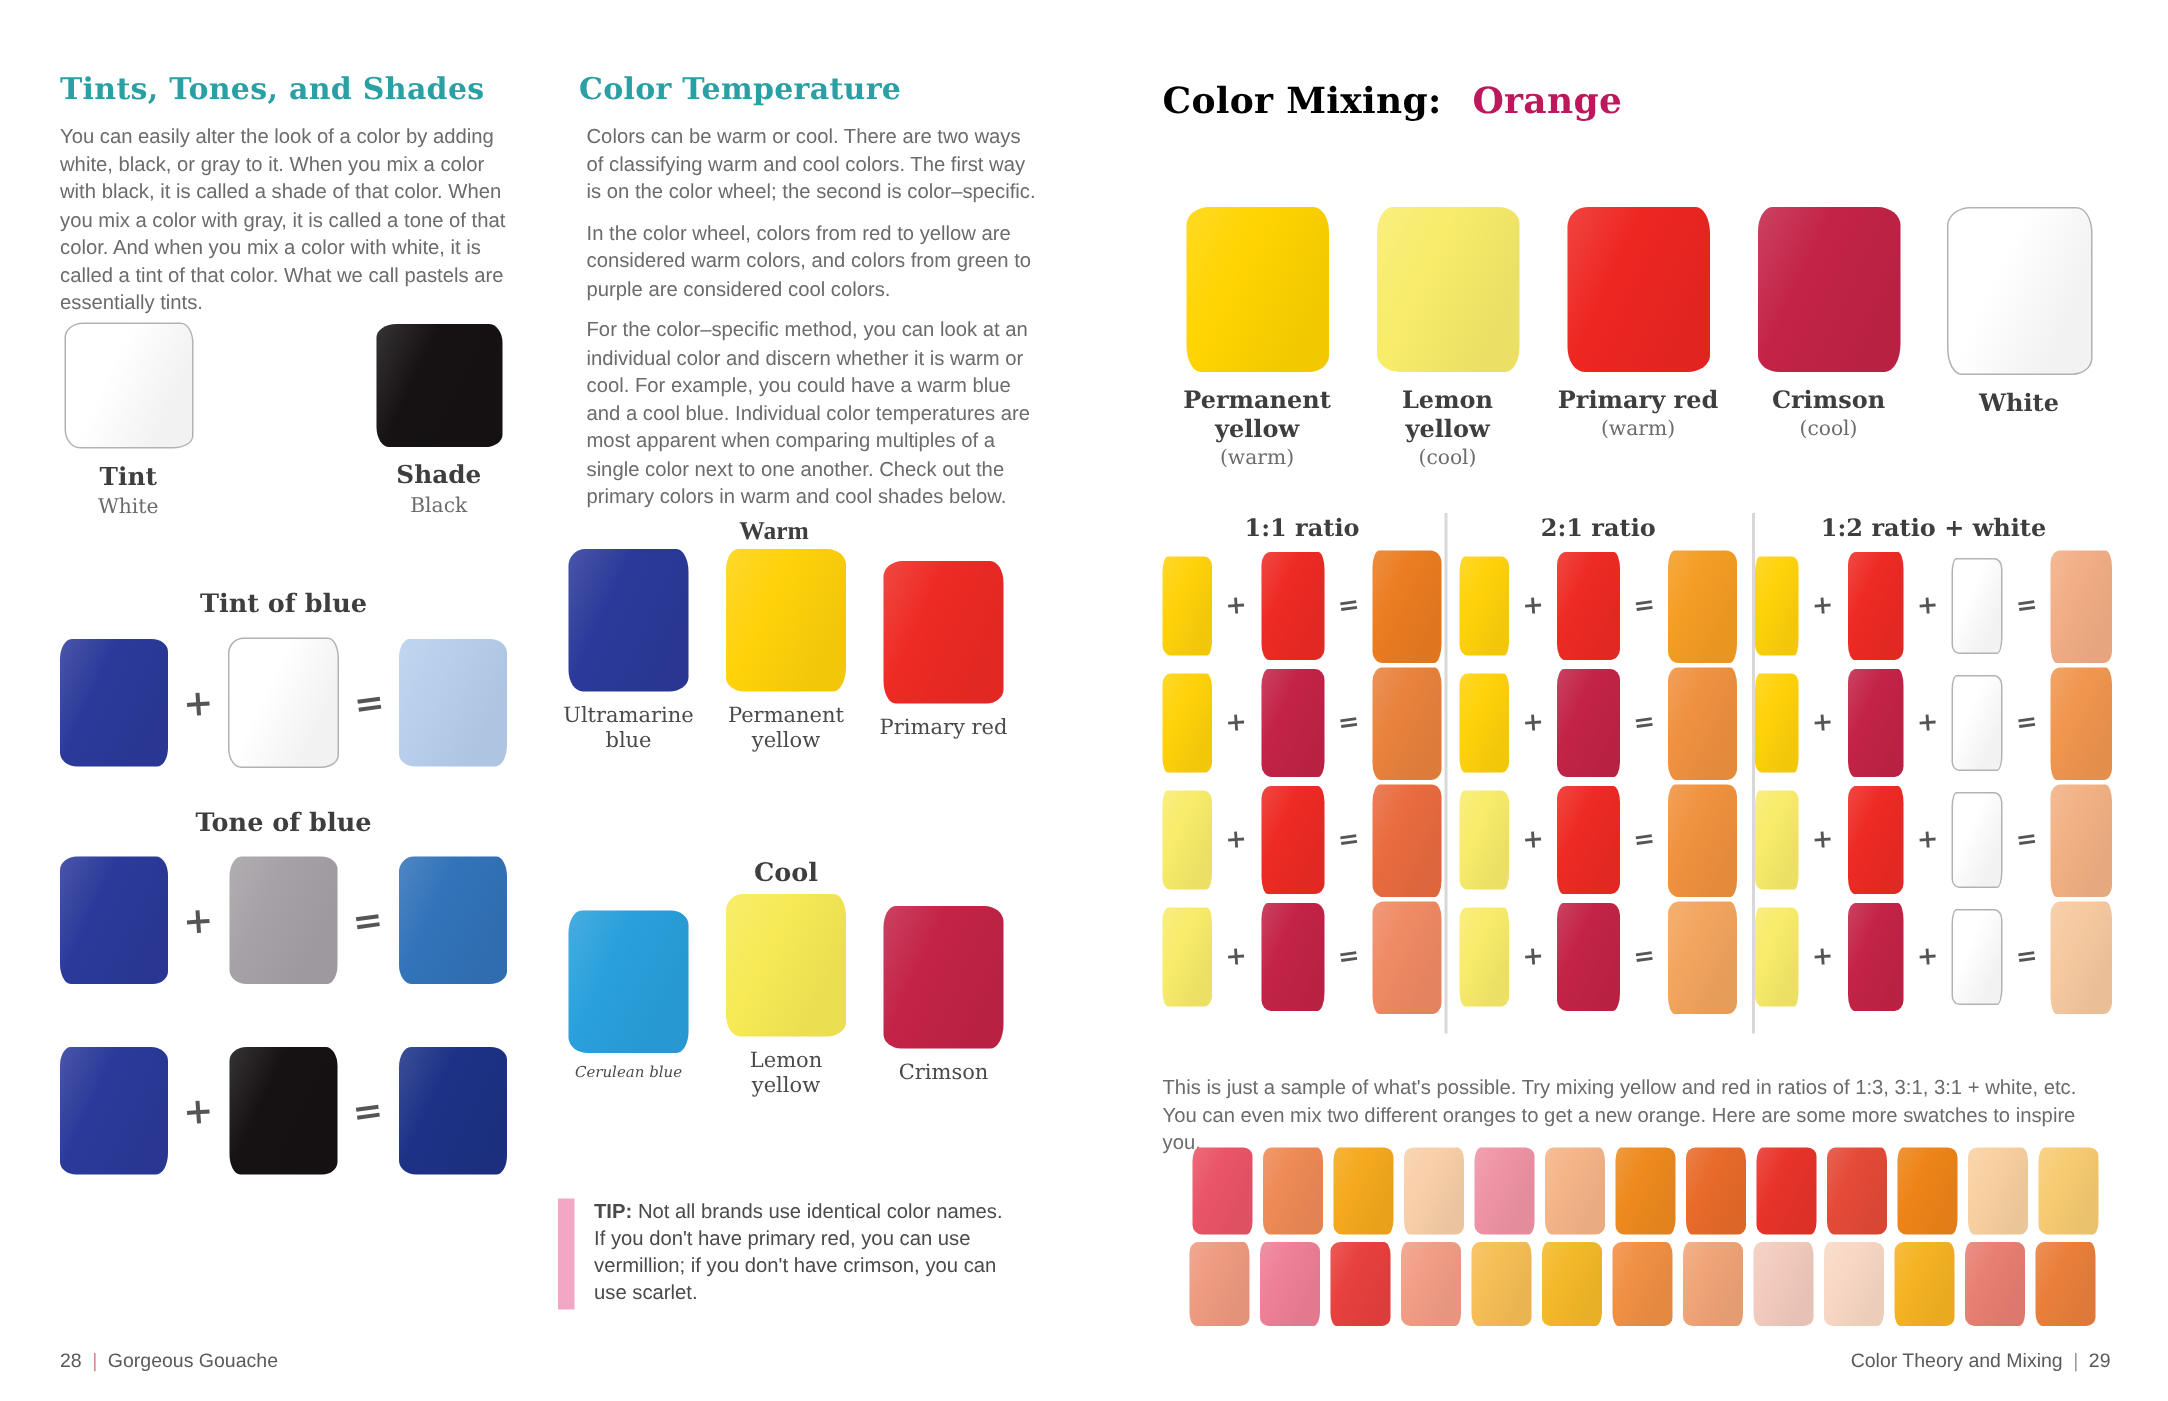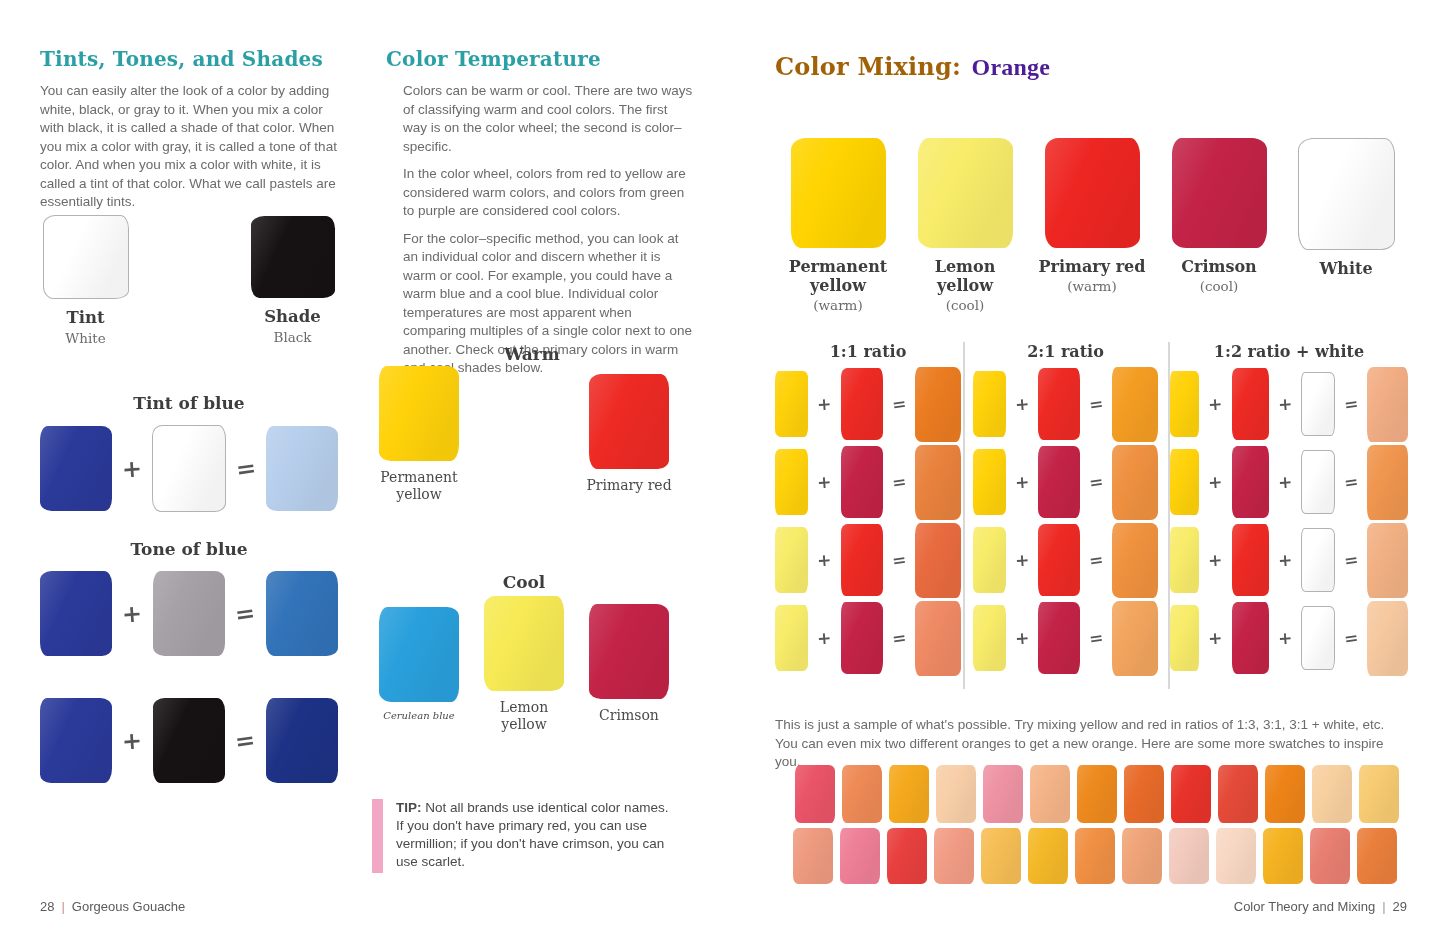--- a/index.html
+++ b/index.html
@@ -1,20 +1,20 @@
 <!DOCTYPE html>
 <html><head>
 <meta charset="utf-8">
 <style>
   html,body{margin:0;padding:0;background:#ffffff;}
   body{width:1445px;height:934px;position:relative;font-family:"Liberation Sans",sans-serif;overflow:hidden;}
   .abs{position:absolute;}
   h2{margin:0;font-family:"DejaVu Serif",serif;font-weight:bold;font-size:20px;letter-spacing:.2px;}
   .body-text{color:#6b6b6b;font-size:13.5px;line-height:18.5px;}
-  .body-text p{margin:0 0 9px 17px;}
+  .body-text p{margin:0 0 9px 5px;}
   .section-sub{font-family:"DejaVu Serif",serif;font-weight:bold;color:#3e3e3e;font-size:17px;text-align:center;}
   
   .swatch{position:relative;}
   .paint::after{content:"";position:absolute;inset:0;border-radius:inherit;
     background:linear-gradient(115deg,rgba(255,255,255,.14),rgba(255,255,255,0) 35%,rgba(0,0,0,.05) 78%);}
   .blob0{border-radius:14% 10% 16% 12%/12% 16% 10% 15%;}
   .blob1{border-radius:10% 16% 11% 15%/15% 11% 17% 10%;}
   .blob2{border-radius:16% 11% 14% 10%/11% 15% 10% 16%;}
   .blob3{border-radius:11% 15% 10% 16%/16% 10% 15% 11%;}
   .outlined{background:#fff;border:1.6px solid #b2b2b2;}
@@ -88,22 +88,26 @@
 
 <div class="abs" style="left:386px;top:47px;width:308px;">
   <h2 style="color:#2AA0A4;">Color Temperature</h2>
   <div class="body-text" style="margin-top:11px;">
     <p>Colors can be warm or cool. There are two ways of classifying warm and cool colors. The first way is on the color wheel; the second is color–specific.</p>
     <p>In the color wheel, colors from red to yellow are considered warm colors, and colors from green to purple are considered cool colors.</p>
     <p>For the color–specific method, you can look at an individual color and discern whether it is warm or cool. For example, you could have a warm blue and a cool blue. Individual color temperatures are most apparent when comparing multiples of a single color next to one another. Check out the primary colors in warm and cool shades below.</p>
   </div>
 </div>
 
-<div class="abs section-sub" style="left:378px;top:344px;width:308px;">Warm</div>
+<div class="abs section-sub" style="left:362px;top:344px;width:308px;font-family:Liberation Serif, serif;">Warm</div>
 <div class="abs row" style="left:372px;top:366px;width:304px;justify-content:space-between;">
+    <div class="swatch-item" style="width: 94px;">
+      <div class="swatch paint blob0" style="width: 80px; height: 95px; background: rgb(43, 58, 154);"></div>
+      <div class="swatch-sub" style="color: rgb(74, 74, 74); font-size: 14px; margin-top: 8px;">Ultramarine blue</div>
+    </div>
     <div class="swatch-item" style="width: 94px;">
       <div class="swatch paint blob1" style="width: 80px; height: 95px; background: rgb(255, 210, 10);"></div>
       <div class="swatch-sub" style="color: rgb(74, 74, 74); font-size: 14px; margin-top: 8px;">Permanent yellow</div>
     </div>
     <div class="swatch-item" style="width: 94px;">
       <div class="swatch paint blob2" style="width: 80px; height: 95px; background: rgb(238, 42, 36);"></div>
       <div class="swatch-sub" style="color: rgb(74, 74, 74); font-size: 14px; margin-top: 8px;">Primary red</div>
     </div>
   </div>
 
@@ -127,22 +131,22 @@
   <div class="tip-bar" style="height: 74px; background: rgb(242, 168, 197);"></div>
   <div class="tip-text"><span class="tip-label">TIP:</span> <span>Not all brands use identical color names. If you don't have primary red, you can use vermillion; if you don't have crimson, you can use scarlet.</span></div>
 </div>
 
 <div class="abs footer" style="left:40px;top:899px;">
   <span>28</span><span class="sep" style="color:#cf8e8e;">|</span><span>Gorgeous Gouache</span>
 </div>
 
 <div class="abs" style="left:775px;top:52px;width:632px;">
   <h2 style="font-size:24px;">
-    <span style="color:#a16207;">Color Mixing:</span>
-    <span style="color:#4c1d95;margin-left:2px;font-family:Liberation Serif, serif;">Orange</span>
+    <span style="color:#000000;">Color Mixing:</span>
+    <span style="color:#be185d;margin-left:12px;">Orange</span>
   </h2>
 </div>
 
 <div class="abs row" style="left:778px;top:138px;width:628px;justify-content:space-between;align-items:flex-start;">
     <div class="swatch-item" style="width: 120px;">
       <div class="swatch paint blob2" style="width: 95px; height: 110px; background: rgb(255, 212, 0);"></div>
       <div class="swatch-name" style="font-size: 16px;">Permanent yellow</div>
       <div class="swatch-sub">(warm)</div>
     </div>
     <div class="swatch-item" style="width: 120px;">

